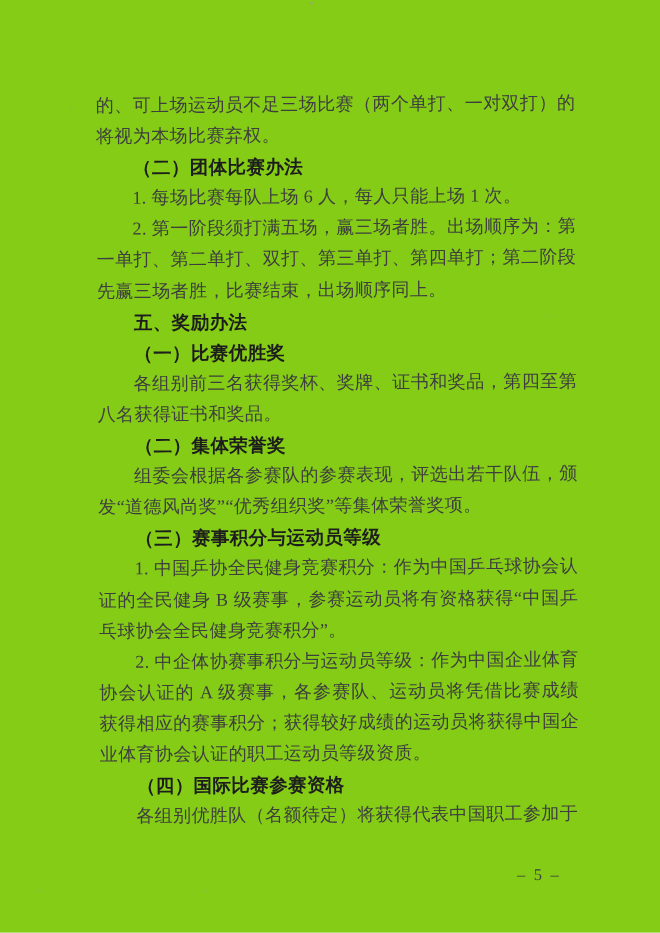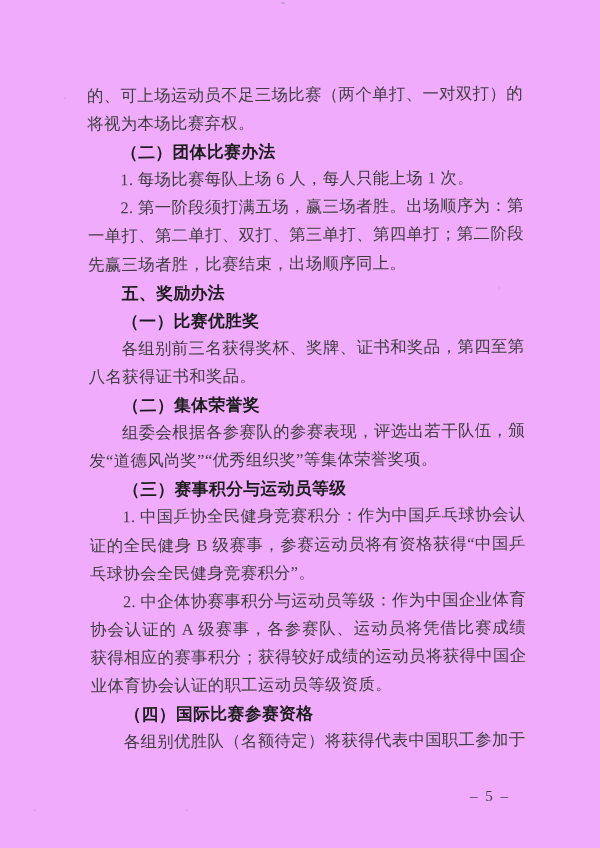--- a/index.html
+++ b/index.html
@@ -4,21 +4,21 @@
 <style>
   html, body {
     margin: 0;
     padding: 0;
     background: #ffffff;
   }
   .page {
     position: relative;
     width: 600px;
     height: 848px;
-    background: #f0abfc;
+    background: #84cc16;
     overflow: hidden;
     font-family: "Liberation Serif", "DejaVu Serif", serif;
   }
   .content {
     position: absolute;
     left: 89px;
     top: 81px;
     width: 436px;
     transform: rotate(-0.35deg);
     transform-origin: 50% 50%;

